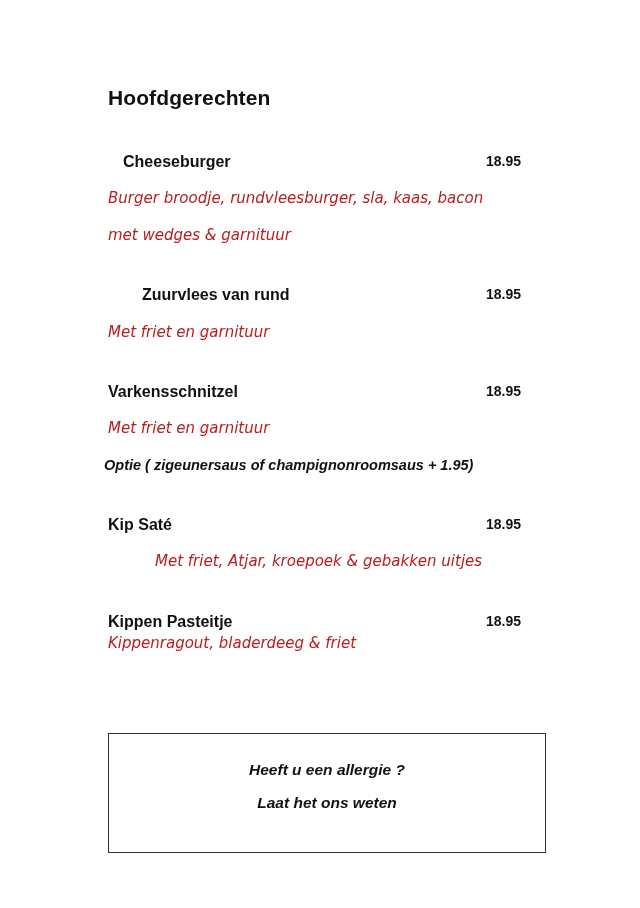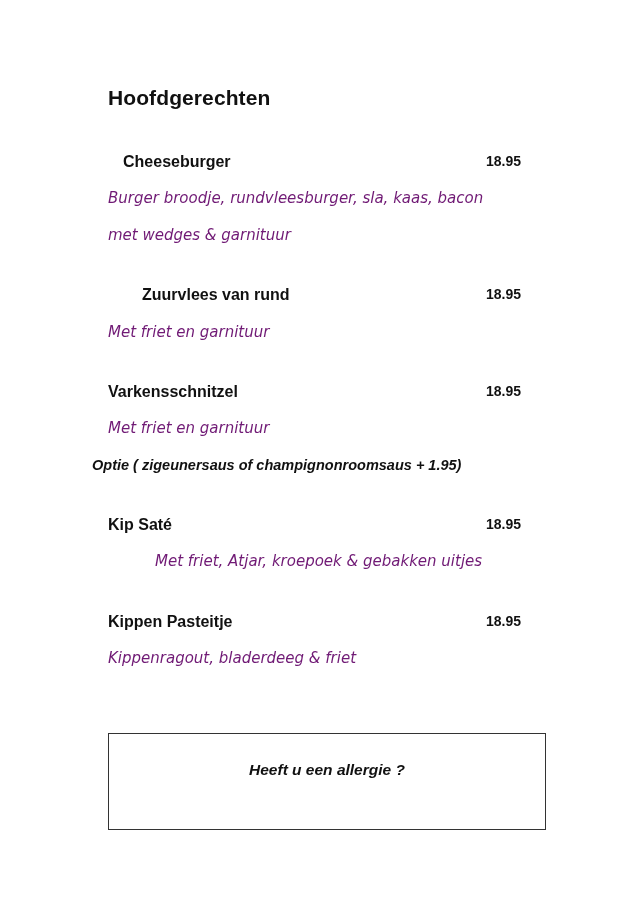--- a/index.html
+++ b/index.html
@@ -1,22 +1,22 @@
 <!DOCTYPE html>
 <html><head>
   <meta charset="utf-8">
   <style>
     html, body { margin: 0; padding: 0; background: #ffffff; }
     body { width: 640px; height: 908px; position: relative; overflow: hidden; color: #111111; font-family: "Liberation Sans", sans-serif; }
     .title { position: absolute; left: 108px; top: 86px; font-size: 21px; font-weight: bold; letter-spacing: 0.1px; }
     .item-name { position: absolute; left: 108px; font-size: 16px; font-weight: bold; }
     .item-price { position: absolute; left: 486px; font-size: 14px; font-weight: bold; }
-    .item-desc { position: absolute; left: 108px; font-size: 16px; font-style: italic; font-family: "DejaVu Sans", sans-serif; font-size: 15px; color: #701a75; }
-    .item-option { position: absolute; left: 92px; font-size: 14.5px; font-weight: bold; font-style: italic; }
-    .allergy-box { position: absolute; left: 108px; top: 733px; width: 438px; height: 97px; border: 1px solid #333333; box-sizing: border-box; }
+    .item-desc { position: absolute; left: 108px; font-size: 16px; font-style: italic; font-family: "DejaVu Sans", sans-serif; font-size: 15px; color: #b91c1c; }
+    .item-option { position: absolute; left: 104px; font-size: 14.5px; font-weight: bold; font-style: italic; }
+    .allergy-box { position: absolute; left: 108px; top: 733px; width: 438px; height: 120px; border: 1px solid #333333; box-sizing: border-box; }
     .allergy-line { position: absolute; left: 0; right: 0; text-align: center; font-size: 15.5px; font-weight: bold; font-style: italic; }
   </style>
 </head>
 <body>
 
 <div>
   <div class="title">Hoofdgerechten</div>
 
   <div>
     <div class="item-name" style="top:153px;margin-left:15px;">Cheeseburger</div>
@@ -40,19 +40,20 @@
 
   <div>
     <div class="item-name" style="top:516px;">Kip Saté</div>
     <div class="item-price" style="top:516px;">18.95</div>
     <div class="item-desc" style="top:552px;margin-left:47px;">Met friet, Atjar,  kroepoek &amp; gebakken uitjes</div>
   </div>
 
   <div>
     <div class="item-name" style="top:613px;">Kippen Pasteitje</div>
     <div class="item-price" style="top:613px;">18.95</div>
-    <div class="item-desc" style="top:649px;text-align:center;">Kippenragout, bladerdeeg &amp; friet</div>
+    <div class="item-desc" style="top:634px;text-align:center;">Kippenragout, bladerdeeg &amp; friet</div>
   </div>
 
   <div class="allergy-box">
     <div class="allergy-line" style="top:27px;">Heeft u een allergie ?</div>
+    <div class="allergy-line" style="top:60px;">Laat het ons weten</div>
   </div>
 </div>
 
 </body></html>

